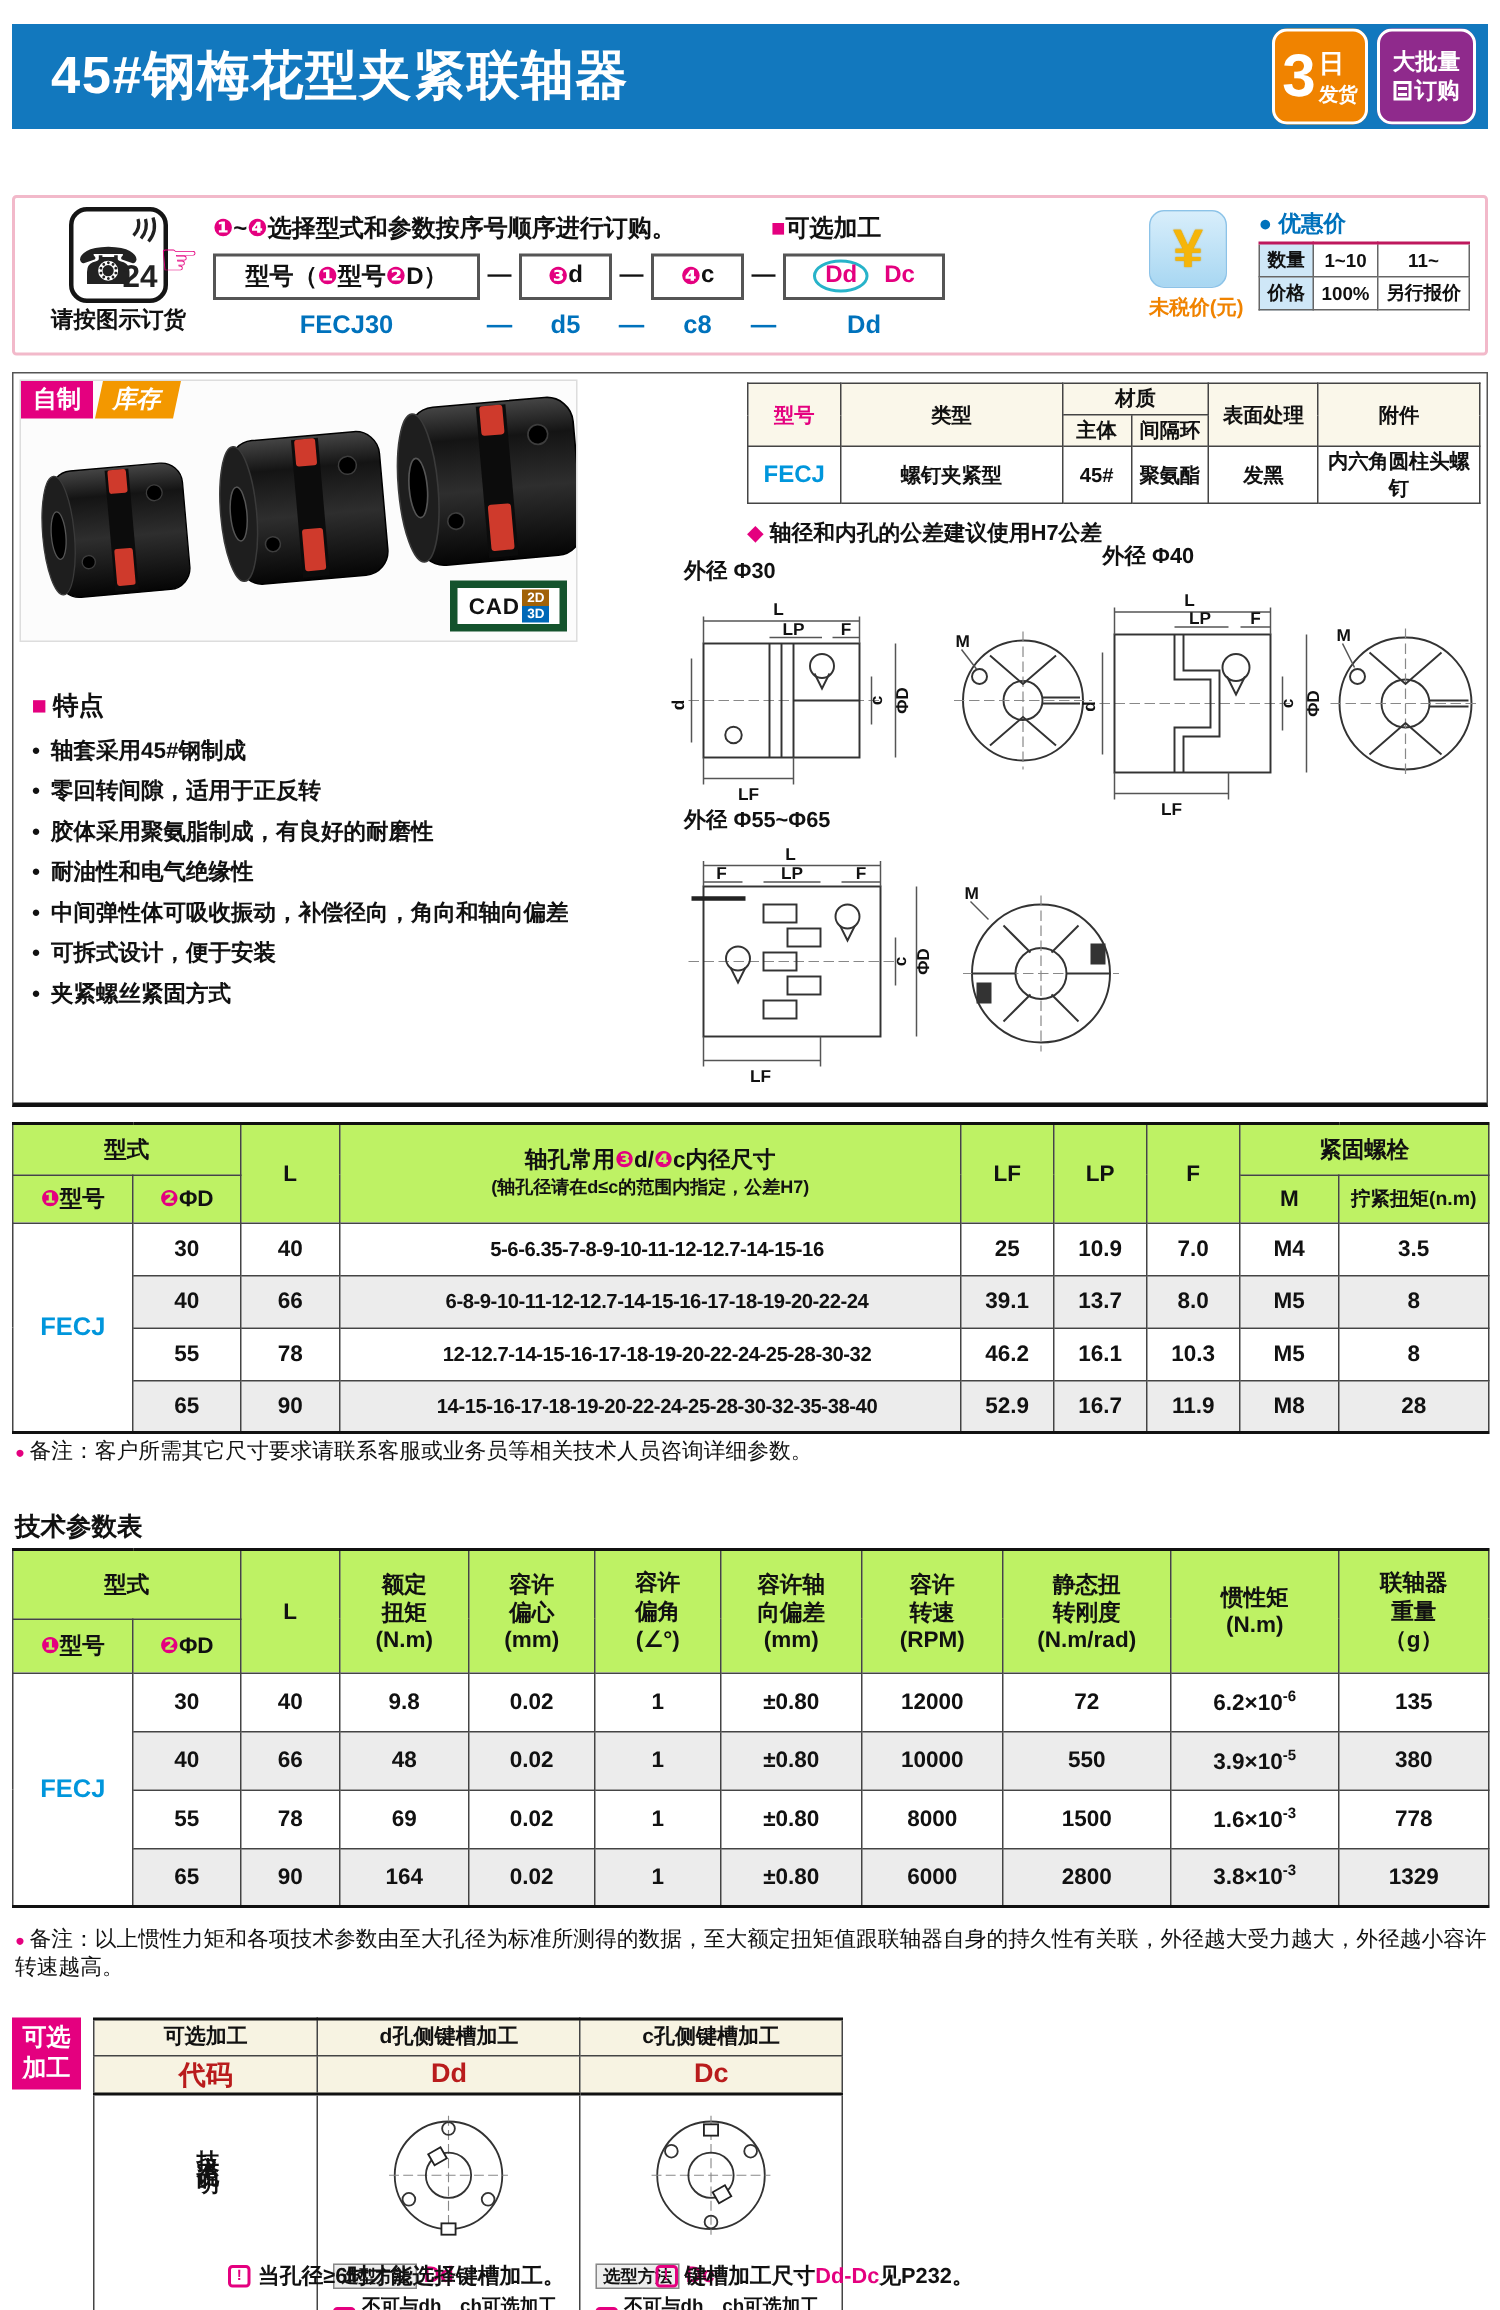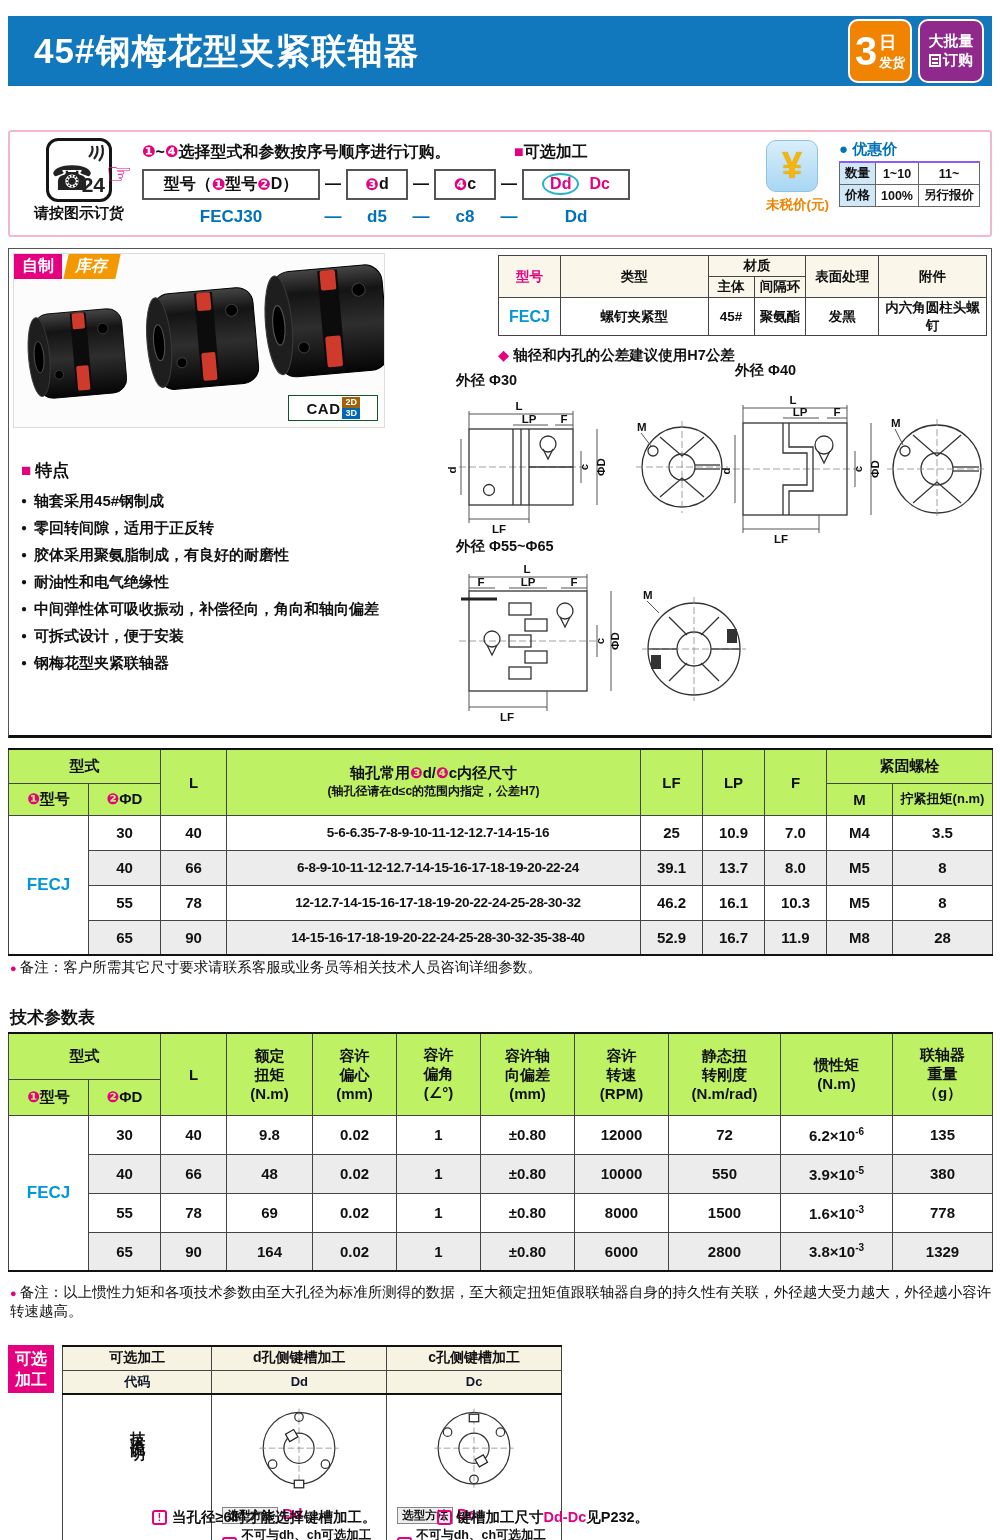--- a/index.html
+++ b/index.html
@@ -50,33 +50,33 @@
   .dcplain{color:#e4007f}
   .orow.example{margin-top:4px;height:26px;color:#0072bc;font-weight:bold;font-size:17px}
   .orow.example div{text-align:center}
   .priceblk{position:absolute;right:10px;top:8px;display:flex;gap:10px}
   .yenic{width:52px;height:52px;border-radius:10px;border:1px solid #8cc3e8;
      background:linear-gradient(180deg,#d8eefb,#a8d7f2);display:flex;align-items:center;justify-content:center}
   .yenic span{font-size:36px;font-weight:bold;color:#f5b50a;text-shadow:0 0 1px #c78f00}
   .yencap{font-size:13.5px;font-weight:bold;color:#f08300;text-align:center;margin-top:4px}
   .disc .dtitle{font-size:15px;font-weight:bold;color:#0072bc;margin-bottom:2px}
   .disc .dtitle .blt{color:#0072bc}
-  table.dtab{border-collapse:collapse;border-top:2px solid #8b5cf6}
+  table.dtab{border-collapse:collapse;border-top:2px solid #be185d}
   table.dtab td{border:1px solid #666;font-size:12.5px;font-weight:bold;padding:2px 5px;text-align:center}
   table.dtab td.lb{background:#cfe7f7}
 
   
   .mainbox{left:8px;top:248px;width:984px;height:490px;border:1px solid #555;border-bottom:3px solid #111;background:#fff}
   .mk-badges{position:absolute;left:5px;top:5px;display:flex;z-index:3}
   .b-self{background:#e4007f;color:#fff;font-size:16px;font-weight:bold;padding:2px 8px}
   .b-stock{background:#f39800;color:#fff;font-size:16px;font-weight:bold;padding:2px 10px;
            transform:skewX(-12deg);margin-left:4px}
   .photobox{position:absolute;left:4px;top:4px;width:372px;height:175px;background:#fcfcfc;border:1px solid #ddd}
   .cadlogo{position:absolute;right:6px;bottom:6px;display:flex;align-items:center;background:#fff;
-           border:1px solid #14532d;padding:1px 17px}
+           border:5px solid #14532d;padding:1px 7px}
   .cadlogo .cad{font-size:15px;font-weight:bold;letter-spacing:0.5px}
   .cadlogo .dd2{display:flex;flex-direction:column;margin-left:2px}
   .cadlogo .d2{background:#a16207;color:#fff;font-size:9px;font-weight:bold;padding:0 3px;line-height:11px}
   .cadlogo .d3{background:#0068b7;color:#fff;font-size:9px;font-weight:bold;padding:0 3px;line-height:11px}
   .features{position:absolute;left:12px;top:210px;width:420px}
   .ftitle{font-size:17px;font-weight:bold;margin-bottom:6px}
   .ftitle .sq{color:#e4007f;margin-right:4px}
   .features ul{list-style:none}
   .features li{font-size:15px;font-weight:bold;line-height:25px;display:flex;align-items:baseline}
   .features li .blt{font-size:10px;margin-right:7px;position:relative;top:-2px}
@@ -118,21 +118,21 @@
   .techtab tbody td{height:39px}
   .hicon{color:#e4007f}
 
   
   .optbadge{position:absolute;left:8px;top:1345px;background:#e4007f;color:#fff;font-size:16px;
      font-weight:bold;text-align:center;line-height:21px;padding:3px 7px}
   .opttab{position:absolute;left:62px;top:1345px;width:500px;border-collapse:collapse;
      border-top:2px solid #111;border-bottom:3px solid #111}
   .opttab th,.opttab td{border:1px solid #444;text-align:center;font-weight:bold}
   .opttab thead th{background:#f7f3e2;font-size:14px;height:24px}
-  .opttab .coderow td{background:#f7f3e2;font-size:13px;height:24px;color:#0f172a;border-bottom:2px solid #111}
+  .opttab .coderow td{background:#f7f3e2;font-size:18px;height:24px;color:#b91c1c;border-bottom:2px solid #111}
   .opttab td.body{background:#fff;height:152px;vertical-align:top;padding:6px 10px;text-align:left}
   .vertlabel{writing-mode:vertical-rl;text-orientation:upright;margin:18px auto 0;
      font-size:15px;letter-spacing:5px;display:block;text-align:center}
   .kwwrap{text-align:center}
   .mtag{display:inline-block;border:1px solid #888;background:#eee;font-size:11.5px;padding:0 4px}
   .mcode{color:#e4007f;font-size:15px;margin-left:4px}
   .cellnote{font-size:12.5px;margin-top:3px;display:flex;align-items:center;gap:4px}
   .warn{display:inline-block;min-width:15px;height:15px;border:2px solid #e4007f;border-radius:3px;
      color:#e4007f;font-size:10px;line-height:11px;text-align:center;font-weight:bold;flex:none}
   .botnotes{position:absolute;left:62px;top:1508px;width:930px;display:flex;gap:60px;
@@ -305,21 +305,21 @@
         <li>
           <span class="blt">●</span>
           <span>中间弹性体可吸收振动，补偿径向，角向和轴向偏差</span>
         </li>
         <li>
           <span class="blt">●</span>
           <span>可拆式设计，便于安装</span>
         </li>
         <li>
           <span class="blt">●</span>
-          <span>钢梅花型夹紧联轴器</span>
+          <span>夹紧螺丝紧固方式</span>
         </li>
       </ul>
   </div>
 
   <table class="spectab">
     <colgroup>
         <col style="width:62px">
         <col style="width:148px">
         <col style="width:46px">
         <col style="width:52px">

